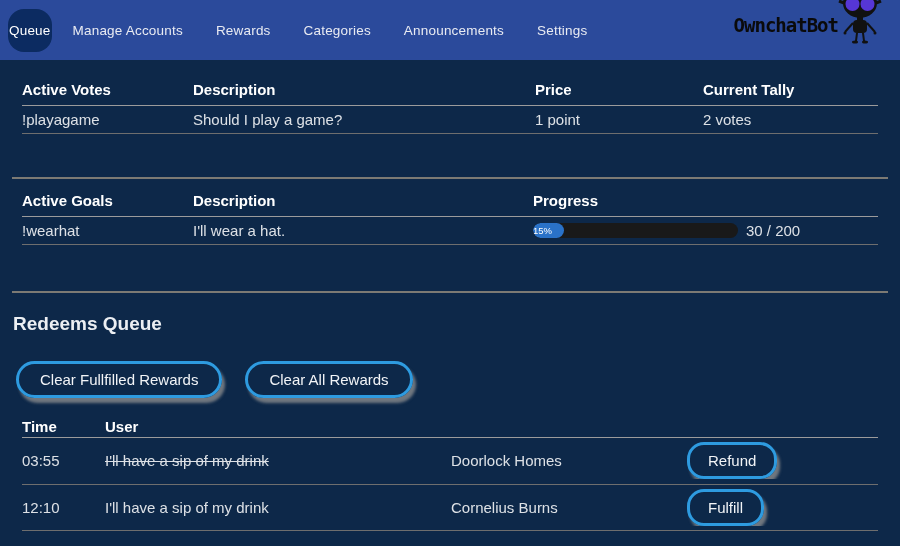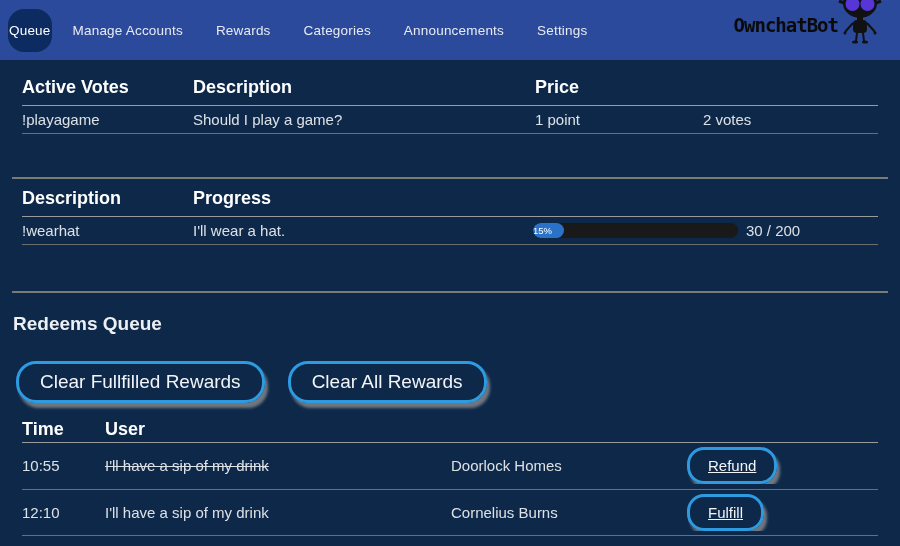--- a/index.html
+++ b/index.html
@@ -59,21 +59,21 @@
   .trow { display: grid; align-items: center; }
   .tbl1 .trow { grid-template-columns: 171px 342px 168px 1fr; }
   .tbl2 .trow { grid-template-columns: 171px 340px 1fr; }
   .tbl3 .trow { grid-template-columns: 83px 346px 236px 1fr; }
   .thead {
     height: 30px;
     align-items: end;
     padding-bottom: 7px;
     border-bottom: 1px solid #9b9b9b;
   }
-  .thead .cell { font-weight: bold; color: #ffffff; font-size: 18px; }
+  .thead .cell { font-weight: bold; color: #ffffff; font-size: 15px; }
   .drow { height: 28px; border-bottom: 1px solid #6e6e6e; }
   .cell { font-size: 15px; color: #dde1e6; white-space: nowrap; overflow: hidden; }
   .tbl3 .thead { height: 20px; padding-bottom: 2px; }
   .tbl3 .drow { height: 46.5px; }
 
   .divider {
     border: 0;
     border-top: 2px solid #7c7a74;
     margin: 0;
   }
@@ -109,27 +109,27 @@
     font-weight: bold;
     color: #eceff3;
   }
   .btn-row { margin-top: 26px; display: flex; gap: 23px; padding-left: 4px; }
   .pill-btn {
     background: transparent;
     border: 3px solid #2e9be0;
     border-radius: 20px;
     color: #f2f4f7;
     font-family: "Liberation Sans", sans-serif;
-    font-size: 19px;
+    font-size: 15px;
     padding: 7px 21px;
     box-shadow: 3px 5px 3px rgba(145,145,145,0.75);
     cursor: pointer;
     white-space: nowrap;
   }
-  .pill-btn.small { font-size: 15px; padding: 7px 18px; border-radius: 17px; text-decoration: underline; }
+  .pill-btn.small { font-size: 15px; padding: 7px 18px; border-radius: 17px; }
   .tbl3 { margin-top: 20px; }
   .struck { text-decoration: line-through; }
   .action-cell { display: flex; }
 </style>
 </head>
 <body>
 
 <nav class="nav">
   <div class="nav-item active">Queue</div>
   <div class="nav-item">Manage Accounts</div>
@@ -160,33 +160,35 @@
   </div>
 </nav>
 
 <div class="main">
 
   <div class="tbl tbl1">
     <div class="trow thead">
       <div class="cell">Active Votes</div>
       <div class="cell">Description</div>
       <div class="cell">Price</div>
+      <div class="cell">Current Tally</div>
     </div>
     <div class="trow drow">
       <div class="cell">!playagame</div>
       <div class="cell">Should I play a game?</div>
       <div class="cell">1 point</div>
       <div class="cell">2 votes</div>
     </div>
   </div>
 
   <hr class="divider hr1">
 
   <div class="tbl tbl2">
     <div class="trow thead">
+      <div class="cell">Active Goals</div>
       <div class="cell">Description</div>
       <div class="cell">Progress</div>
     </div>
     <div class="trow drow">
       <div class="cell">!wearhat</div>
       <div class="cell">I'll wear a hat.</div>
       <div class="cell progress-cell">
         <div class="ptrack">
           <div class="pfill" style="width: 15%;">
             <span>15%</span>
@@ -206,21 +208,21 @@
     <button class="pill-btn">Clear All Rewards</button>
   </div>
 
   <div class="tbl tbl3">
     <div class="trow thead">
       <div class="cell">Time</div>
       <div class="cell">User</div>
       <div class="cell"></div>
     </div>
     <div class="trow drow">
-      <div class="cell">10:55</div>
+      <div class="cell">03:55</div>
       <div class="cell struck">I'll have a sip of my drink</div>
       <div class="cell">Doorlock Homes</div>
       <div class="cell action-cell">
         <button class="pill-btn small">Refund</button>
       </div>
     </div>
     <div class="trow drow">
       <div class="cell">12:10</div>
       <div class="cell">I'll have a sip of my drink</div>
       <div class="cell">Cornelius Burns</div>

